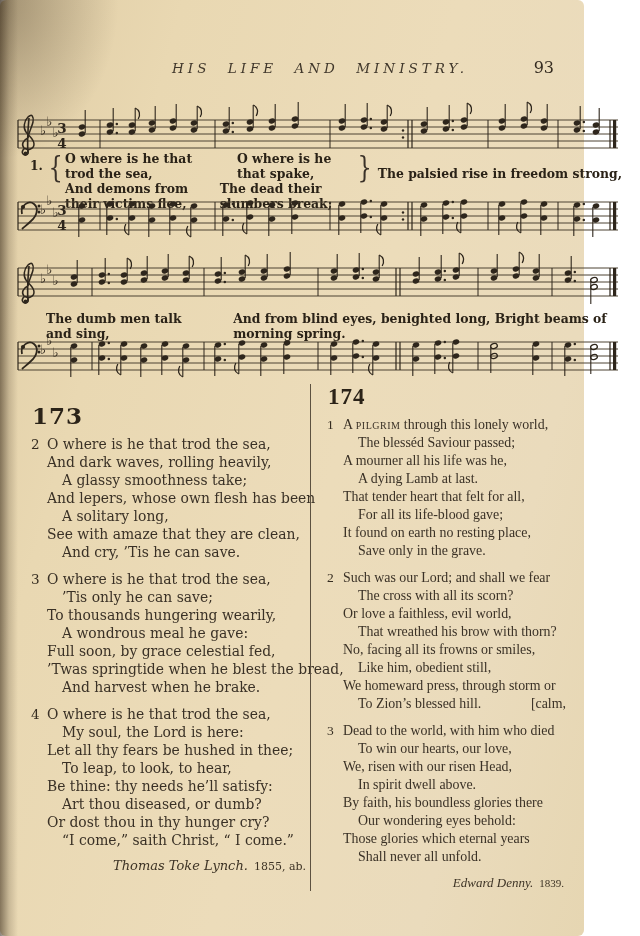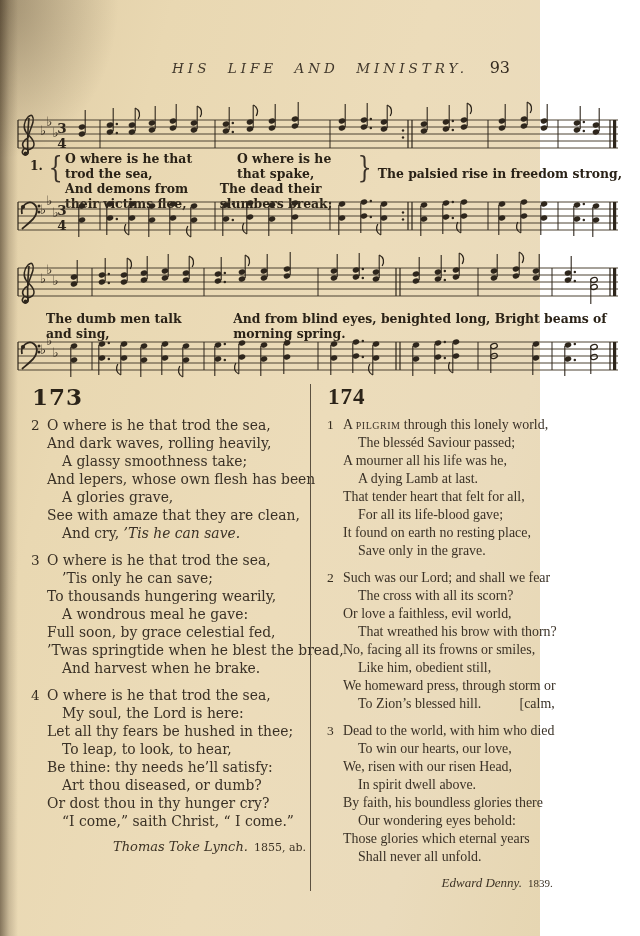--- a/index.html
+++ b/index.html
@@ -1,20 +1,20 @@
 <!DOCTYPE html>
 <html><head>
 <meta charset="utf-8">
 <style>
   html,body{margin:0;padding:0;}
   body{width:640px;height:936px;overflow:hidden;
        font-family:"DejaVu Serif","Liberation Serif",serif;}
-  #page{position:relative;width:540px;height:936px;
+  #page{position:relative;width:584px;height:936px;
         background:linear-gradient(105deg,#e0cda5 0%,#e9d8b2 22%,#ecdcba 55%,#eadbbc 80%,#e6d6b2 100%);
-        color:#3a3126;}
+        color:#3a3126;border-radius:6px;}
   #edge-shadow{position:absolute;left:0;top:0;bottom:0;width:18px;
         background:linear-gradient(90deg,rgba(48,34,18,.55),rgba(48,34,18,.18) 50%,rgba(48,34,18,0));
         pointer-events:none;}
   #corner-shadow{position:absolute;left:0;top:0;width:120px;height:160px;
         background:radial-gradient(ellipse at 0% 0%,rgba(40,28,14,.35),rgba(40,28,14,0) 70%);
         pointer-events:none;}
 
   .hdr{position:absolute;top:60px;left:120px;width:400px;text-align:center;
        font-style:italic;font-size:13.5px;letter-spacing:4px;word-spacing:9px;color:#40372b;}
   .pageno{position:absolute;top:58px;right:30px;font-size:16px;color:#352c21;}
@@ -32,32 +32,32 @@
   .lyr-no{margin-top:7px;margin-right:3px;}
   .brace{font-size:30px;line-height:32px;font-weight:400;transform:scaleX(.75);color:#3a3128;}
   .lyr-col{display:flex;flex-direction:column;}
   .lyr-row{display:flex;}
   .gap1{width:38px;} .gap2{width:2px;}
   .lyr-tail{margin-top:15px;margin-left:4px;white-space:nowrap;}
   .lyrics2{position:absolute;top:311px;left:46px;width:580px;display:flex;
            font-weight:700;font-size:12.4px;color:#2a2217;}
   .gap3{width:30px;}
 
-  .hymns{position:absolute;top:384px;left:30px;right:16px;display:flex;}
+  .hymns{position:absolute;top:384px;left:30px;right:16px;display:flex;align-items:center;}
   .col{position:relative;}
   .col-left{width:280px;}
   .col-right{width:300px;border-left:1px solid #5c5140;padding-left:15px;margin-left:0px;font-family:Liberation Serif, serif;}
   .hymn-no{font-size:23px;font-weight:700;letter-spacing:1px;color:#2b2318;margin:0 0 6px 2px;line-height:26px;}
   .verse{position:relative;padding-left:17px;margin-bottom:9px;}
   .vnum{position:absolute;left:1px;top:1px;font-size:13.5px;color:#352c20;}
   .line{font-size:13.9px;line-height:18px;white-space:nowrap;color:#3a3126;}
   .line.ind{padding-left:15px;}
   .line.flexline{display:flex;justify-content:space-between;padding-right:2px;white-space:normal;}
   .sc{font-variant:small-caps;letter-spacing:.5px;}
-  .it{font-style:italic;margin-top:28px;}
+  .it{margin-top:28px;}
   .attrib{text-align:right;font-size:13px;margin-top:1px;padding-right:4px;color:#3d3325;}
   .attrib .author{font-style:italic;margin-left:29px;}
   .attrib .date{font-size:11px;margin-left:6px;}
 </style>
 </head>
 <body>
 
 <div id="page">
   <div id="edge-shadow"></div>
   <div id="corner-shadow"></div>
@@ -520,21 +520,21 @@
   <div class="hymns">
     <div class="col col-left">
       <div class="hymn-no">173</div>
       <div>
           <div class="verse">
             <span class="vnum">2</span>
             <div class="line">O where is he that trod the sea,</div>
             <div class="line">And dark waves, rolling heavily,</div>
             <div class="line ind">A glassy smoothness take;</div>
             <div class="line">And lepers, whose own flesh has been</div>
-            <div class="line ind">A glories grave,</div>
+            <div class="line ind">A solitary long,</div>
             <div class="line">See with amaze that they are clean,</div>
             <div class="line ind">And cry, <span class="it">’Tis he can save.</span></div>
           </div>
           <div class="verse">
             <span class="vnum">3</span>
             <div class="line">O where is he that trod the sea,</div>
             <div class="line ind">’Tis only he can save;</div>
             <div class="line">To thousands hungering wearily,</div>
             <div class="line ind">A wondrous meal he gave:</div>
             <div class="line">Full soon, by grace celestial fed,</div>

